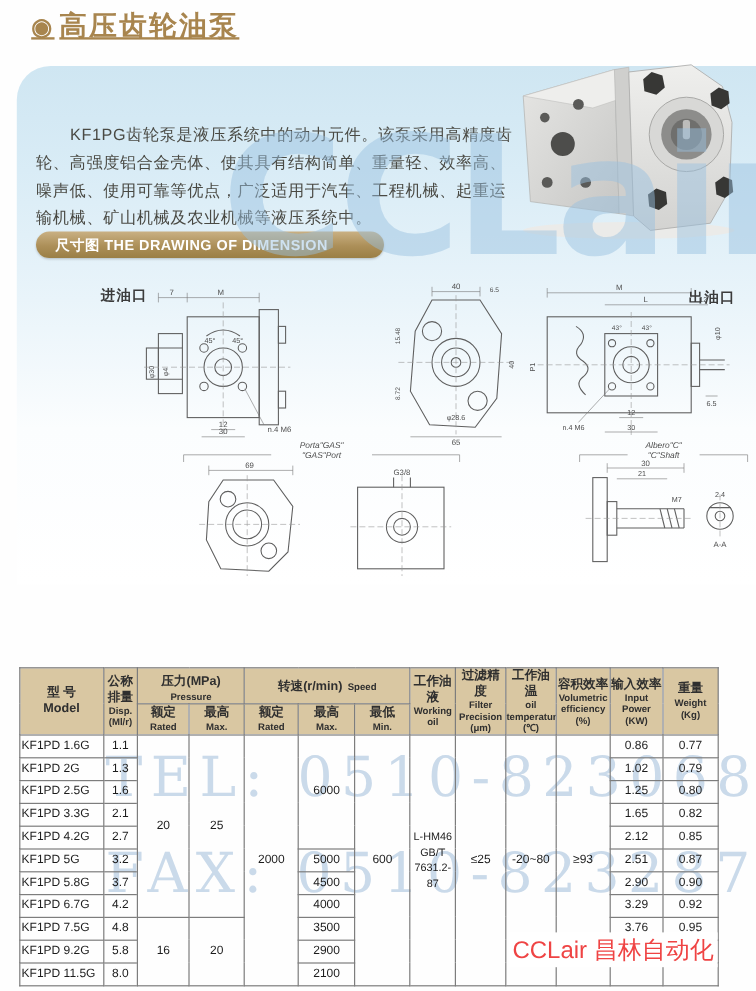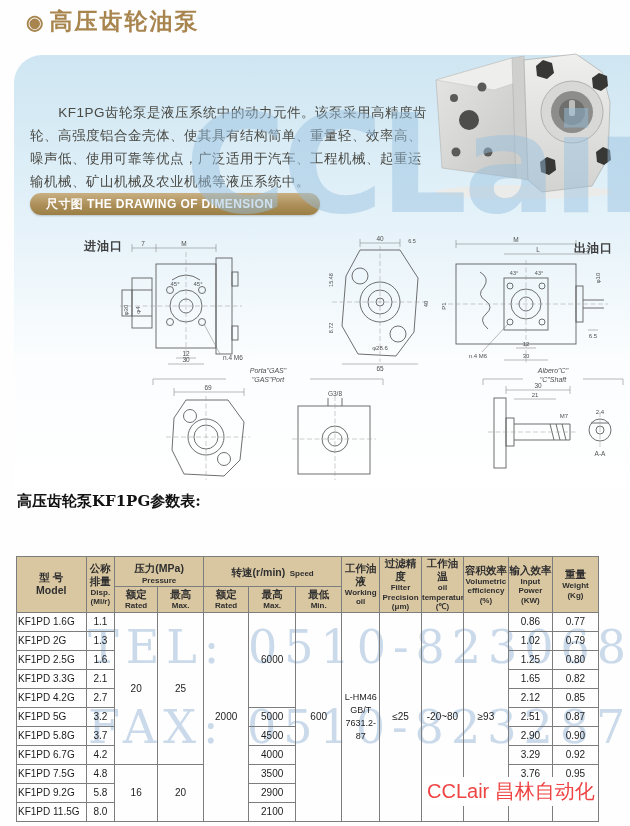--- a/index.html
+++ b/index.html
@@ -3,21 +3,21 @@
 <meta charset="utf-8">
 <style>
   html,body{margin:0;padding:0;background:#fff;}
   .page{position:relative;width:630px;height:826px;background:#fefefe;overflow:hidden;
         font-family:"Liberation Sans",sans-serif;color:#222;}
   
   .blue-panel{position:absolute;left:14px;top:55px;width:616px;height:432px;
     border-top-left-radius:28px;z-index:0;
     background:linear-gradient(180deg,#cfe6f2 0%,#d9ecf6 20%,#e9f4fa 45%,#fbfdfe 70%,#ffffff 100%);}
   .page-title{position:absolute;left:26px;top:6px;z-index:3;font-size:23px;font-weight:bold;
-    color:#a8854e;letter-spacing:2px;white-space:nowrap;}
+    color:#a8854e;letter-spacing:2px;white-space:nowrap;text-decoration:underline;}
   .page-title .bullet{font-size:20px;margin-right:4px;}
   .pill{position:absolute;display:flex;align-items:center;z-index:3;height:22px;
     padding:0 16px;border-radius:12px;color:#fff;font-weight:bold;font-size:12px;
     letter-spacing:0.4px;white-space:nowrap;
     background:linear-gradient(180deg,#c9b083 0%,#ac8f58 55%,#9a7f45 100%);
     box-shadow:0 1px 2px rgba(0,0,0,0.2);}
   #badge-features{left:15px;top:33px;width:265px;}
   #badge-dimension{left:30px;top:193px;width:258px;}
   .features-text{position:absolute;left:30px;top:76px;width:398px;z-index:3;
     font-size:13.5px;line-height:23px;color:#4a4a44;text-indent:2.1em;letter-spacing:0.5px;margin-top:25px;}
@@ -296,21 +296,20 @@
         <line x1="92" y1="24" x2="92" y2="32"></line>
       <line x1="36" y1="37" x2="78" y2="37"></line>
     </g>
     <text x="60" y="26" font-size="6.5" text-anchor="middle">30</text>
     <text x="57" y="35" font-size="6" text-anchor="middle">21</text>
     <text x="86" y="56" font-size="6" text-anchor="middle">M7</text>
     <text x="122" y="52" font-size="6" text-anchor="middle">2.4</text>
     <text x="122" y="94" font-size="6.5" text-anchor="middle">A-A</text>
   </svg>
 
-  <div class="table-caption">高压齿轮泵KF1PG参数表:</div>
 
   <table class="spec-table">
     <colgroup>
       <col style="width:68px">
         <col style="width:28px">
         <col style="width:42px">
         <col style="width:45px">
       <col style="width:44px">
         <col style="width:46px">
         <col style="width:45px">

